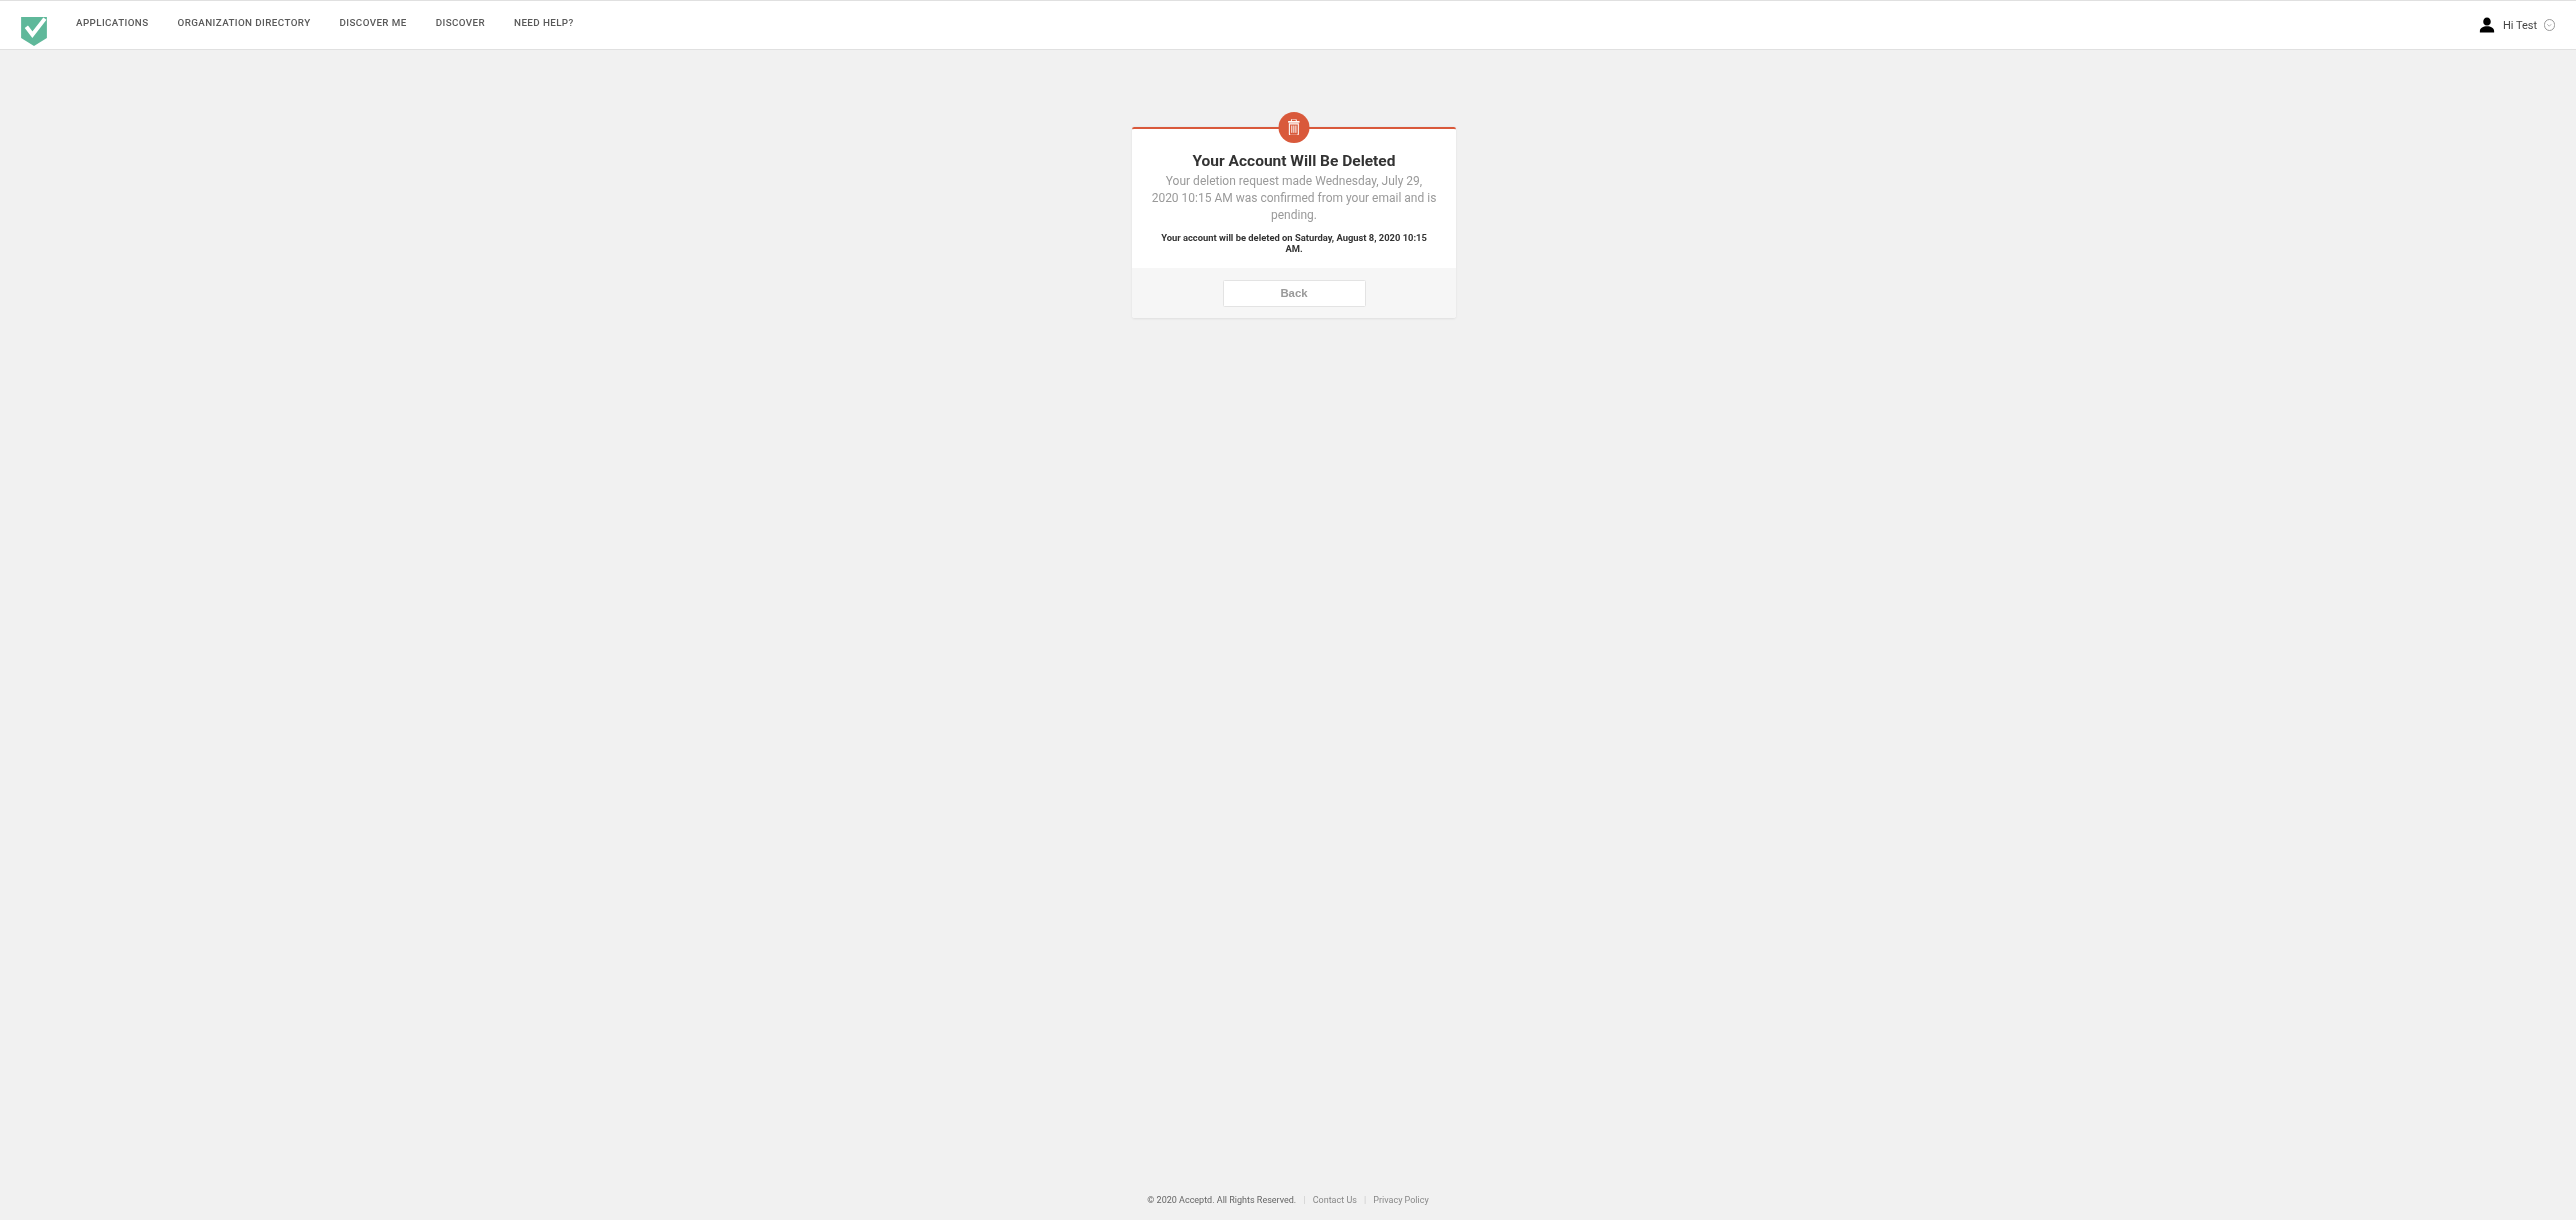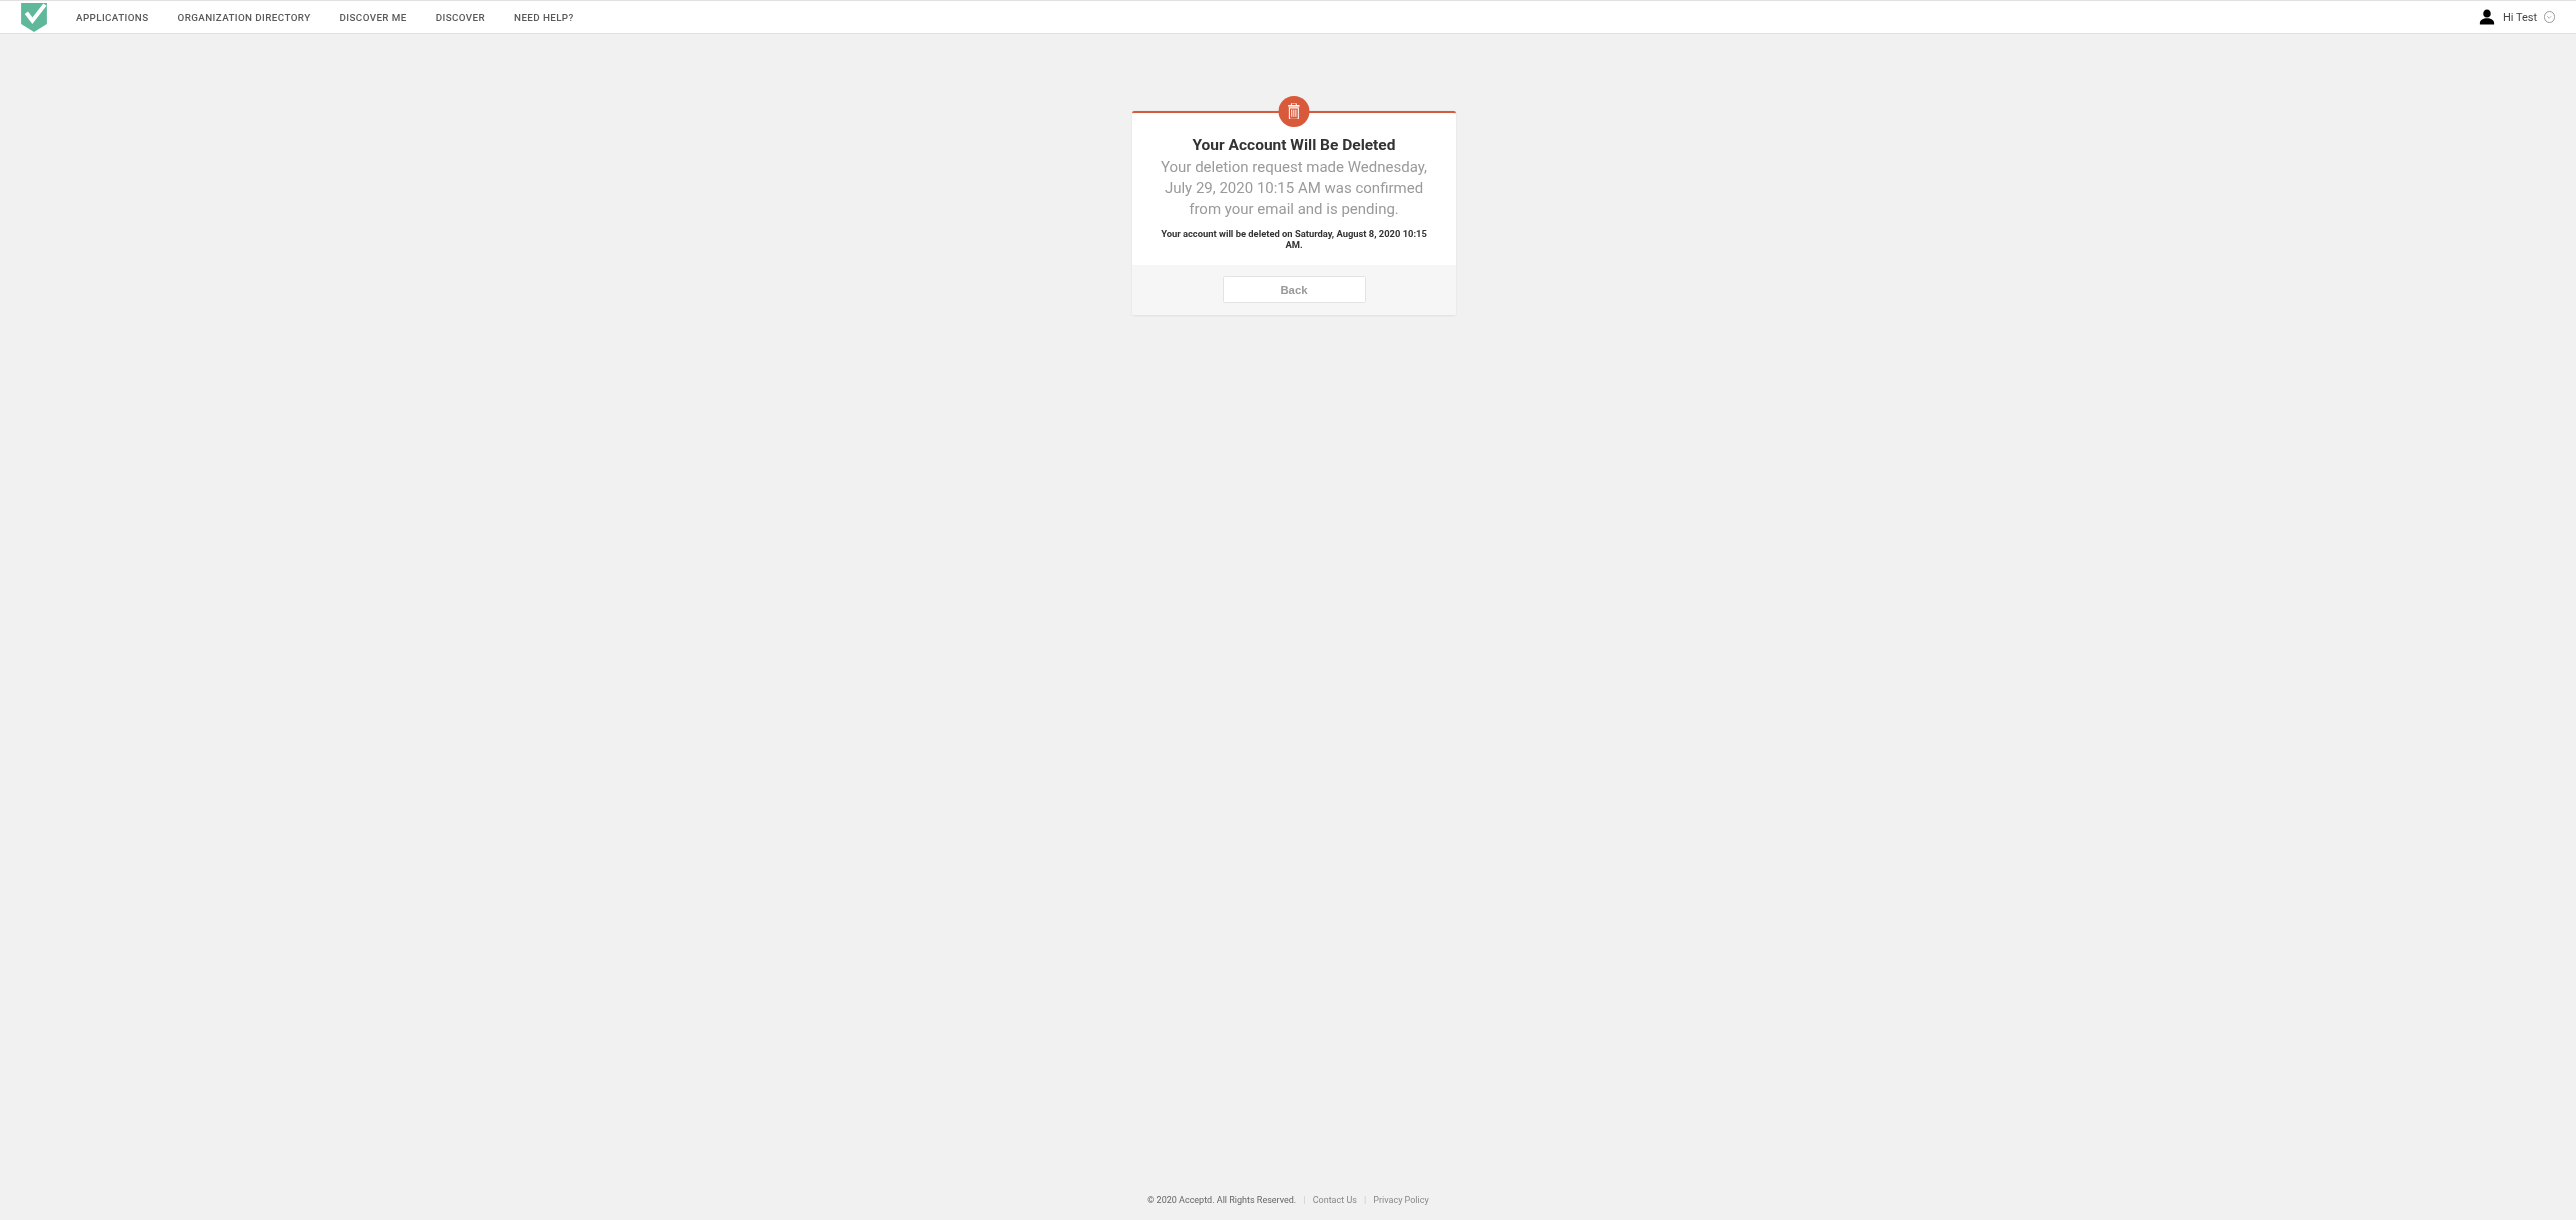--- a/index.html
+++ b/index.html
@@ -15,23 +15,22 @@
       display: flex;
       flex-direction: column;
     }
 
     
     .header {
       background: #ffffff;
       border-top: 0.8px solid #e0e0e0;
       border-bottom: 0.8px solid #e0e0e0;
       display: flex;
-      align-items: center;
-      padding: 8px 21px;
-      height: 34px;
+      padding: 16px 21px;
+      height: 50px;
     }
 
     .logo {
       width: 26px;
       height: 29px;
       margin-right: 29px;
       flex-shrink: 0;
       display: flex;
       align-items: center;
       justify-content: center;
@@ -133,21 +132,21 @@
     }
 
     .card-title {
       font-size: 15.5px;
       font-weight: 700;
       color: #333;
       margin-bottom: 3.3px;
     }
 
     .card-description {
-      font-size: 15px;
+      font-size: 12px;
       color: #9a9a9a;
       line-height: 1.4;
       max-width: 293px;
       margin: 0 auto 8.1px auto;
     }
 
     .card-scheduled {
       font-size: 9.4px;
       font-weight: 700;
       color: #333;

